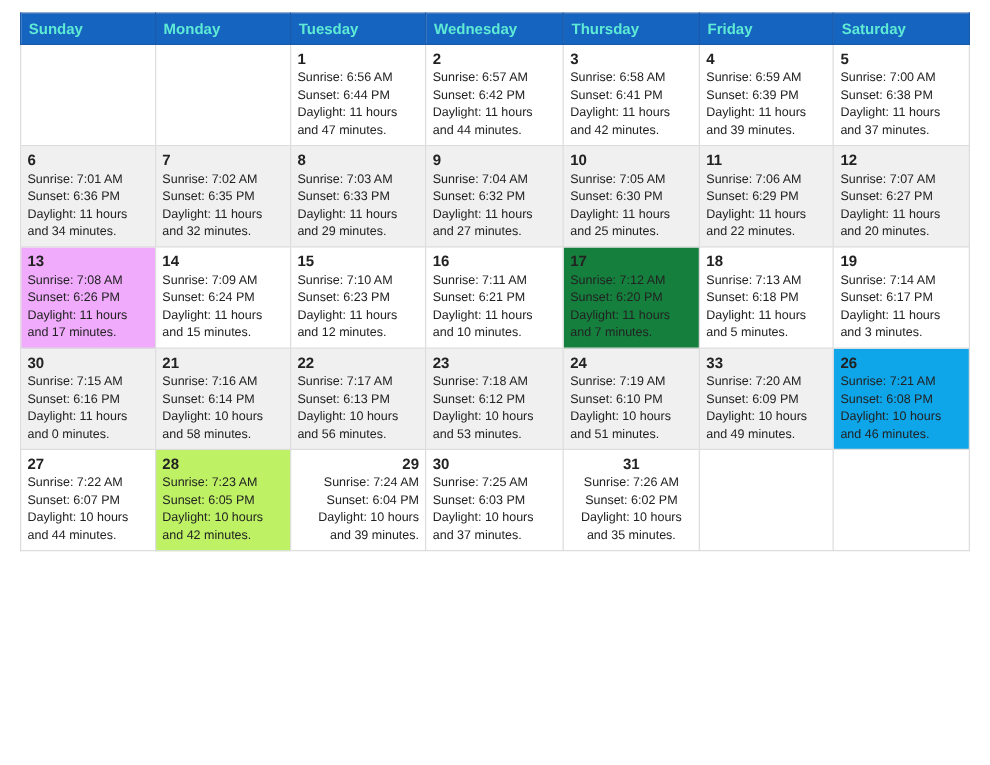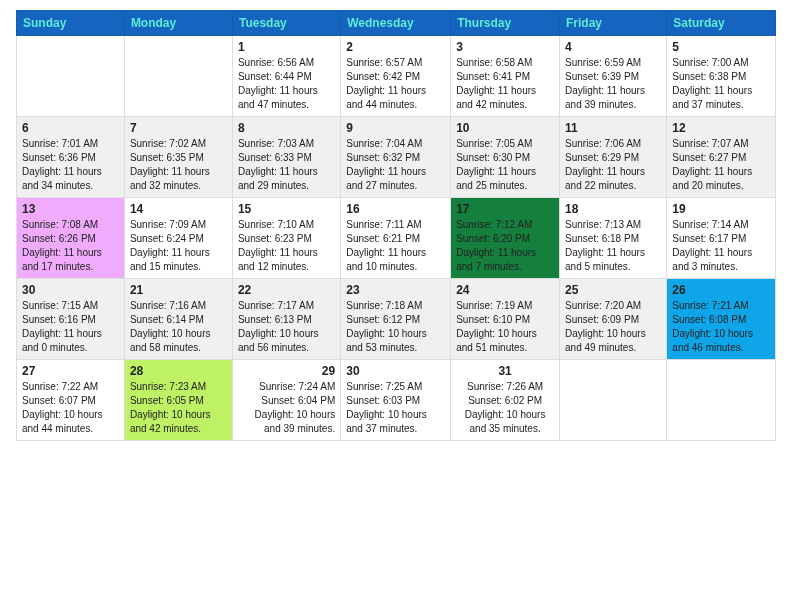--- a/index.html
+++ b/index.html
@@ -138,21 +138,21 @@
           <td style="background: #15803d;"><span class="day-num">17</span><span class="day-info">Sunrise: 7:12 AM<br>Sunset: 6:20 PM<br>Daylight: 11 hours and 7 minutes.</span></td>
           <td style="background: rgb(255, 255, 255);"><span class="day-num">18</span><span class="day-info">Sunrise: 7:13 AM<br>Sunset: 6:18 PM<br>Daylight: 11 hours and 5 minutes.</span></td>
           <td style="background: rgb(255, 255, 255);"><span class="day-num">19</span><span class="day-info">Sunrise: 7:14 AM<br>Sunset: 6:17 PM<br>Daylight: 11 hours and 3 minutes.</span></td>
         </tr>
         <tr>
           <td style="background: rgb(240, 240, 240);"><span class="day-num">30</span><span class="day-info">Sunrise: 7:15 AM<br>Sunset: 6:16 PM<br>Daylight: 11 hours and 0 minutes.</span></td>
           <td style="background: rgb(240, 240, 240);"><span class="day-num">21</span><span class="day-info">Sunrise: 7:16 AM<br>Sunset: 6:14 PM<br>Daylight: 10 hours and 58 minutes.</span></td>
           <td style="background: rgb(240, 240, 240);"><span class="day-num">22</span><span class="day-info">Sunrise: 7:17 AM<br>Sunset: 6:13 PM<br>Daylight: 10 hours and 56 minutes.</span></td>
           <td style="background: rgb(240, 240, 240);"><span class="day-num">23</span><span class="day-info">Sunrise: 7:18 AM<br>Sunset: 6:12 PM<br>Daylight: 10 hours and 53 minutes.</span></td>
           <td style="background: rgb(240, 240, 240);"><span class="day-num">24</span><span class="day-info">Sunrise: 7:19 AM<br>Sunset: 6:10 PM<br>Daylight: 10 hours and 51 minutes.</span></td>
-          <td style="background: rgb(240, 240, 240);"><span class="day-num">25</span><span class="day-info">Sunrise: 7:20 AM<br>Sunset: 6:09 PM<br>Daylight: 10 hours and 49 minutes.</span></td>
+          <td style="background: rgb(240, 240, 240);"><span class="day-num">33</span><span class="day-info">Sunrise: 7:20 AM<br>Sunset: 6:09 PM<br>Daylight: 10 hours and 49 minutes.</span></td>
           <td style="background: #0ea5e9;"><span class="day-num">26</span><span class="day-info">Sunrise: 7:21 AM<br>Sunset: 6:08 PM<br>Daylight: 10 hours and 46 minutes.</span></td>
         </tr>
         <tr>
           <td style="background: rgb(255, 255, 255);"><span class="day-num">27</span><span class="day-info">Sunrise: 7:22 AM<br>Sunset: 6:07 PM<br>Daylight: 10 hours and 44 minutes.</span></td>
           <td style="background: #bef264;"><span class="day-num">28</span><span class="day-info">Sunrise: 7:23 AM<br>Sunset: 6:05 PM<br>Daylight: 10 hours and 42 minutes.</span></td>
           <td style="background: rgb(255, 255, 255); text-align: right;"><span class="day-num">29</span><span class="day-info">Sunrise: 7:24 AM<br>Sunset: 6:04 PM<br>Daylight: 10 hours and 39 minutes.</span></td>
           <td style="background: rgb(255, 255, 255);"><span class="day-num">30</span><span class="day-info">Sunrise: 7:25 AM<br>Sunset: 6:03 PM<br>Daylight: 10 hours and 37 minutes.</span></td>
           <td style="background: rgb(255, 255, 255); text-align: center;"><span class="day-num">31</span><span class="day-info">Sunrise: 7:26 AM<br>Sunset: 6:02 PM<br>Daylight: 10 hours and 35 minutes.</span></td>
           <td class="empty-cell" style="background: rgb(255, 255, 255);">&nbsp;</td>
           <td class="empty-cell" style="background: rgb(255, 255, 255);">&nbsp;</td>

